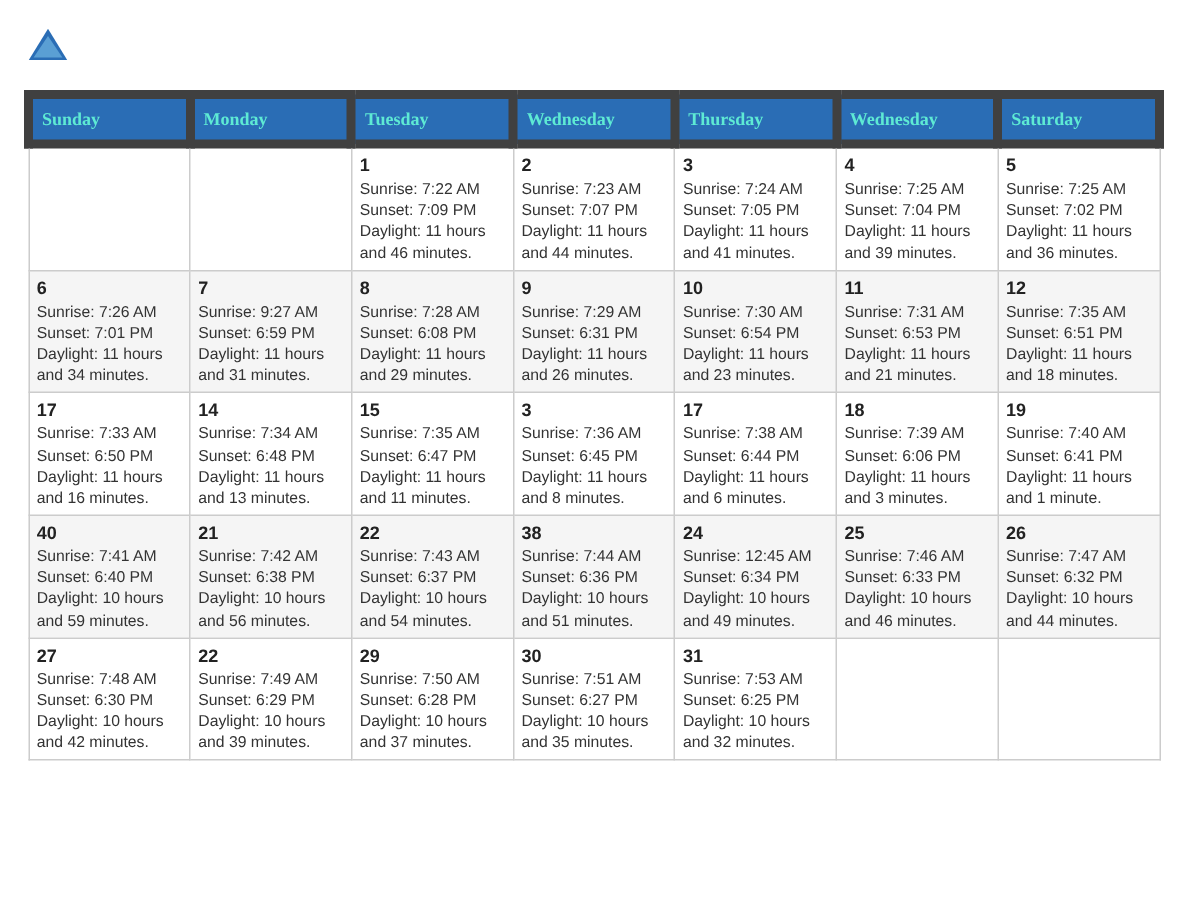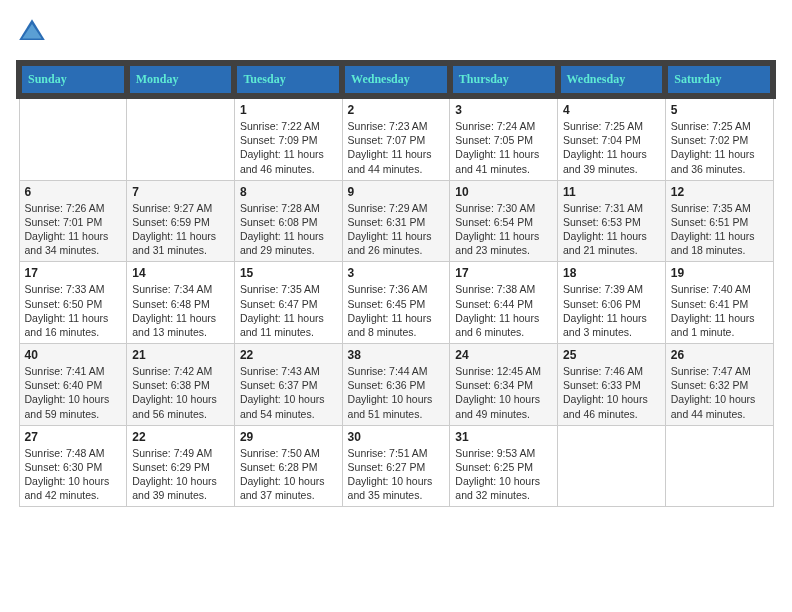--- a/index.html
+++ b/index.html
@@ -313,21 +313,21 @@
 Daylight: 10 hours and 37 minutes.</div>
         </td>
         <td>
           <span class="day-num">30</span>
           <div class="day-detail">Sunrise: 7:51 AM
 Sunset: 6:27 PM
 Daylight: 10 hours and 35 minutes.</div>
         </td>
         <td>
           <span class="day-num">31</span>
-          <div class="day-detail">Sunrise: 9:53 AM
+          <div class="day-detail">Sunrise: 7:53 AM
 Sunset: 6:25 PM
 Daylight: 10 hours and 32 minutes.</div>
         </td>
         <td class="empty-cell"></td>
         <td class="empty-cell"></td>
       </tr>
     </tbody>
 </table>
 
 </body></html>

